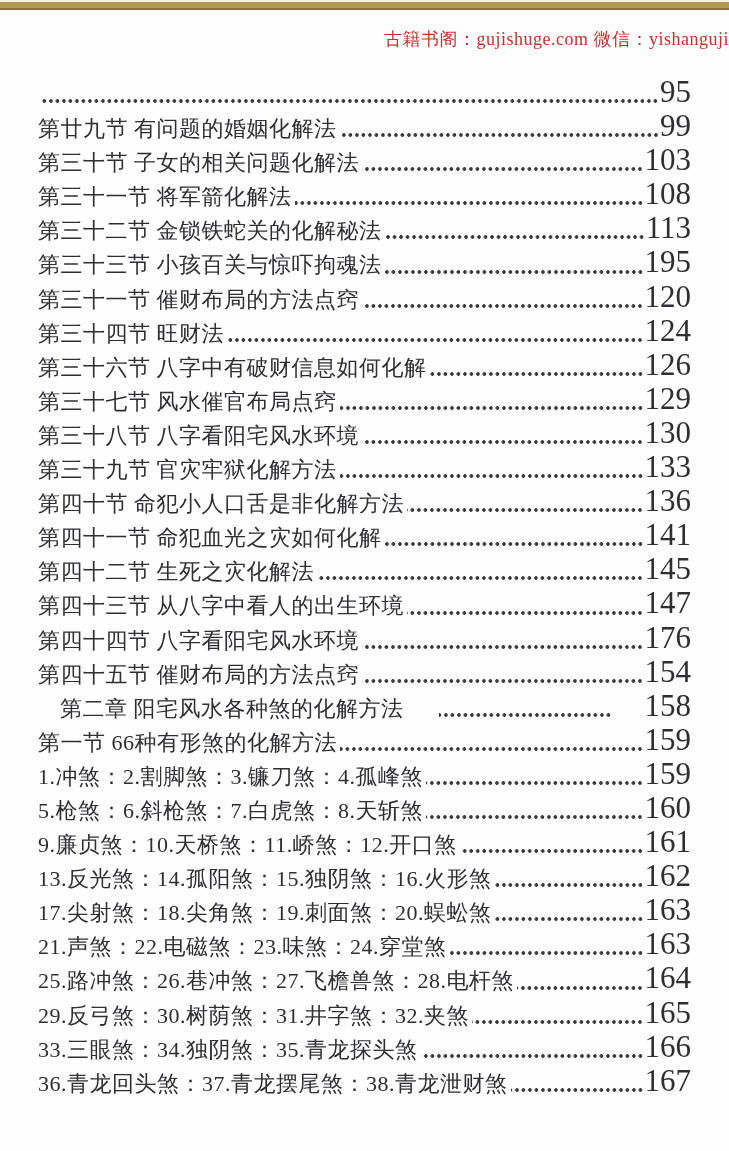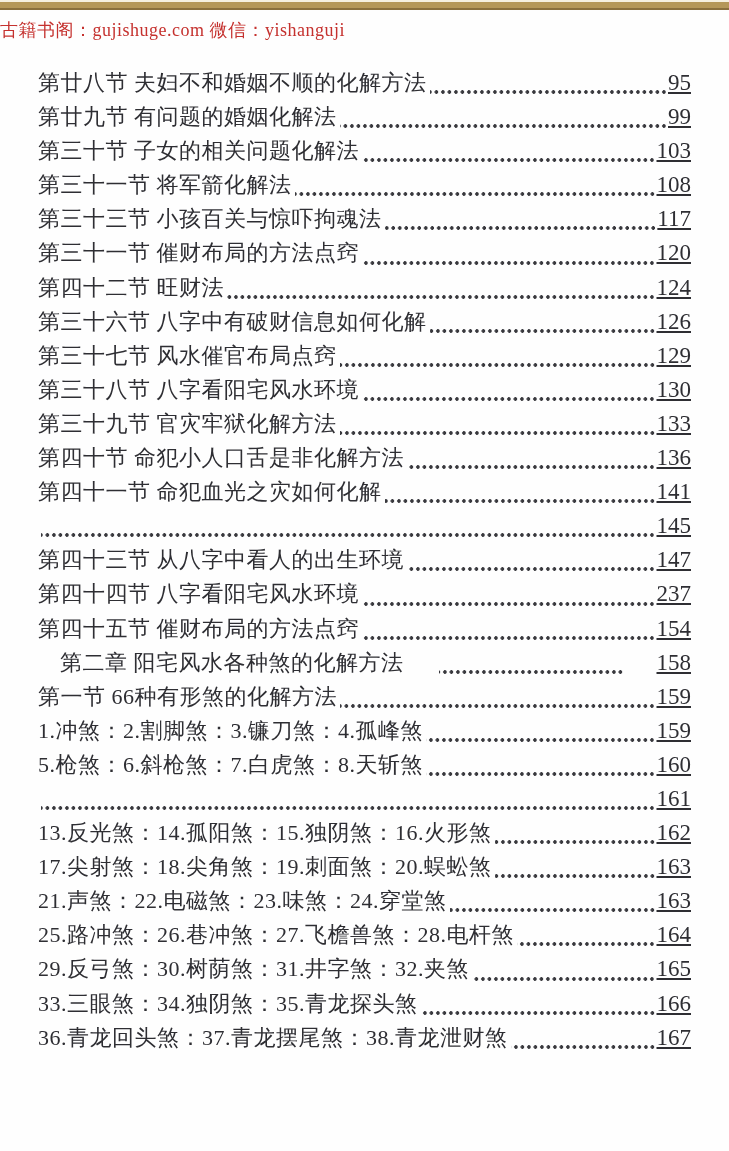--- a/index.html
+++ b/index.html
@@ -28,22 +28,22 @@
     height: 10px;
     width: 100%;
     background: linear-gradient(
       to bottom,
       var(--bar-cream) 0px, var(--bar-cream) 2px,
       var(--bar-tan) 2px, var(--bar-tan) 8px,
       var(--bar-dark) 8px, var(--bar-dark) 10px
     );
   }
   .site-header {
-    margin-top: 8px;
-    text-align: left;
+    margin-top: 17px;
+    text-align: right;
     color: var(--header-red);
     font-size: 18px;
     letter-spacing: 0.5px;
   }
   .toc {
     padding: 24px 38px 0 38px;
   }
   .toc-row {
     display: flex;
     align-items: baseline;
@@ -62,65 +62,68 @@
     align-self: flex-end;
     height: 9px;
     margin: 0 1px 5px 3px;
     background-image: radial-gradient(circle at 3px 6px, #38383d 1.6px, transparent 2.0px);
     background-size: 6.5px 9px;
     background-repeat: repeat-x;
     background-position: right bottom;
   }
   .toc-page {
     flex: 0 0 auto;
-    font-size: 23px;
-    text-decoration: underline;
+    font-size: 31px;
   }
 </style>
 </head>
 <body>
 
 <div class="page">
   <div class="top-bar"></div>
   <div class="site-header">
     <span>古籍书阁：gujishuge.com 微信：yishanguji</span>
   </div>
   <div class="toc" id="toc">
       <div class="toc-row">
-    <span class="toc-title">第廿八节 夫妇不和婚姻不顺的化解方法</span>
     <span class="leader"></span>
     <span class="toc-page">95</span>
   </div>
       <div class="toc-row">
     <span class="toc-title">第廿九节 有问题的婚姻化解法</span>
     <span class="leader"></span>
     <span class="toc-page">99</span>
   </div>
       <div class="toc-row">
     <span class="toc-title">第三十节 子女的相关问题化解法</span>
     <span class="leader"></span>
     <span class="toc-page">103</span>
   </div>
       <div class="toc-row">
     <span class="toc-title">第三十一节 将军箭化解法</span>
     <span class="leader"></span>
     <span class="toc-page">108</span>
   </div>
       <div class="toc-row">
+    <span class="toc-title">第三十二节 金锁铁蛇关的化解秘法</span>
+    <span class="leader"></span>
+    <span class="toc-page">113</span>
+  </div>
+      <div class="toc-row">
     <span class="toc-title">第三十三节 小孩百关与惊吓拘魂法</span>
     <span class="leader"></span>
-    <span class="toc-page">117</span>
+    <span class="toc-page">195</span>
   </div>
       <div class="toc-row">
     <span class="toc-title">第三十一节 催财布局的方法点窍</span>
     <span class="leader"></span>
     <span class="toc-page">120</span>
   </div>
       <div class="toc-row">
-    <span class="toc-title">第四十二节 旺财法</span>
+    <span class="toc-title">第三十四节 旺财法</span>
     <span class="leader"></span>
     <span class="toc-page">124</span>
   </div>
       <div class="toc-row">
     <span class="toc-title">第三十六节 八字中有破财信息如何化解</span>
     <span class="leader"></span>
     <span class="toc-page">126</span>
   </div>
       <div class="toc-row">
     <span class="toc-title">第三十七节 风水催官布局点窍</span>
@@ -141,32 +144,33 @@
     <span class="toc-title">第四十节 命犯小人口舌是非化解方法</span>
     <span class="leader"></span>
     <span class="toc-page">136</span>
   </div>
       <div class="toc-row">
     <span class="toc-title">第四十一节 命犯血光之灾如何化解</span>
     <span class="leader"></span>
     <span class="toc-page">141</span>
   </div>
       <div class="toc-row">
+    <span class="toc-title">第四十二节 生死之灾化解法</span>
     <span class="leader"></span>
     <span class="toc-page">145</span>
   </div>
       <div class="toc-row">
     <span class="toc-title">第四十三节 从八字中看人的出生环境</span>
     <span class="leader"></span>
     <span class="toc-page">147</span>
   </div>
       <div class="toc-row">
     <span class="toc-title">第四十四节 八字看阳宅风水环境</span>
     <span class="leader"></span>
-    <span class="toc-page">237</span>
+    <span class="toc-page">176</span>
   </div>
       <div class="toc-row">
     <span class="toc-title">第四十五节 催财布局的方法点窍</span>
     <span class="leader"></span>
     <span class="toc-page">154</span>
   </div>
       <div class="toc-row indented">
     <span class="toc-title">第二章 阳宅风水各种煞的化解方法</span>
     <span class="leader"></span>
     <span class="toc-page">158</span>
@@ -180,20 +184,21 @@
     <span class="toc-title">1.冲煞：2.割脚煞：3.镰刀煞：4.孤峰煞</span>
     <span class="leader"></span>
     <span class="toc-page">159</span>
   </div>
       <div class="toc-row">
     <span class="toc-title">5.枪煞：6.斜枪煞：7.白虎煞：8.天斩煞</span>
     <span class="leader"></span>
     <span class="toc-page">160</span>
   </div>
       <div class="toc-row">
+    <span class="toc-title">9.廉贞煞：10.天桥煞：11.峤煞：12.开口煞</span>
     <span class="leader"></span>
     <span class="toc-page">161</span>
   </div>
       <div class="toc-row">
     <span class="toc-title">13.反光煞：14.孤阳煞：15.独阴煞：16.火形煞</span>
     <span class="leader"></span>
     <span class="toc-page">162</span>
   </div>
       <div class="toc-row">
     <span class="toc-title">17.尖射煞：18.尖角煞：19.刺面煞：20.蜈蚣煞</span>

